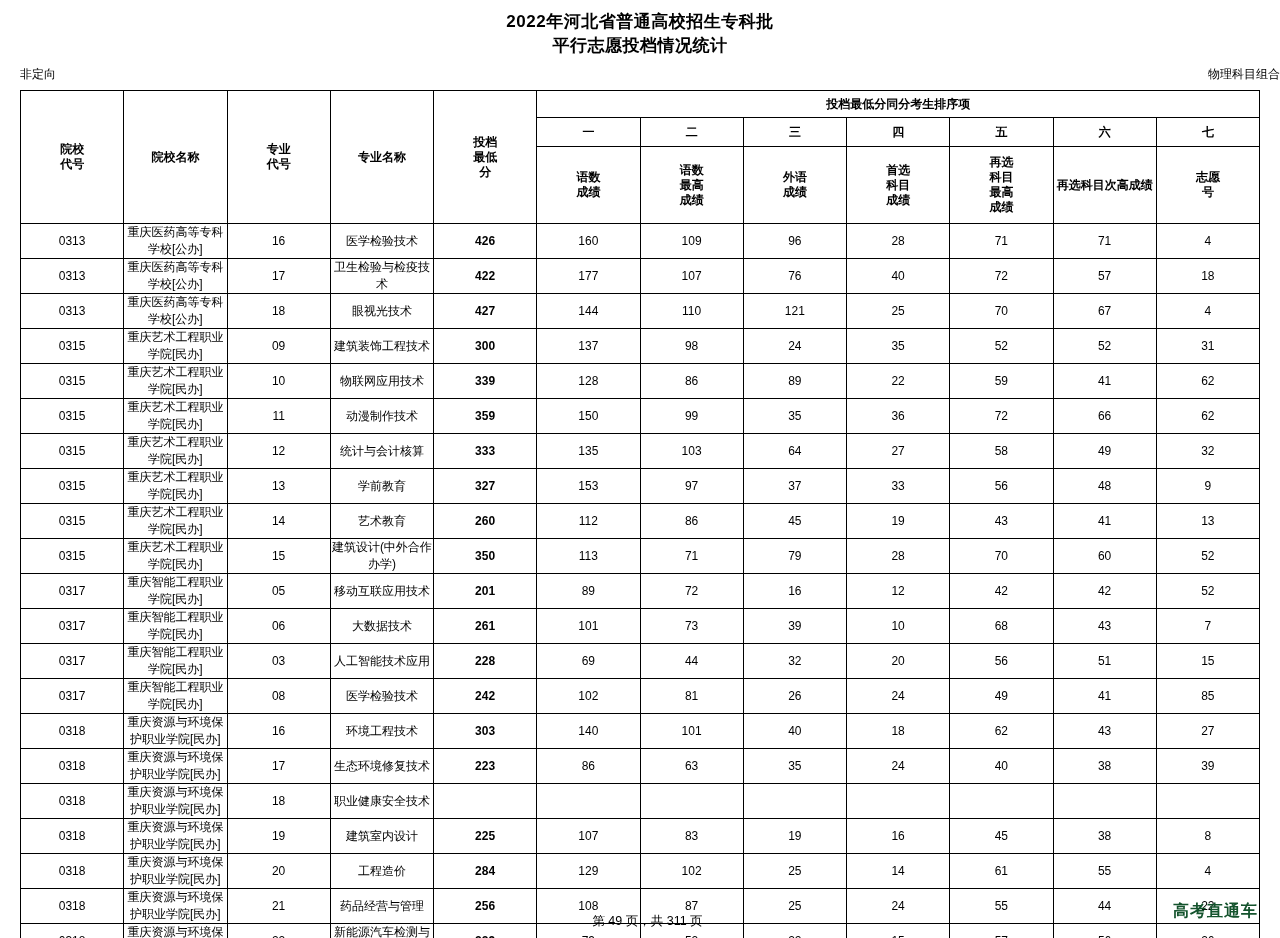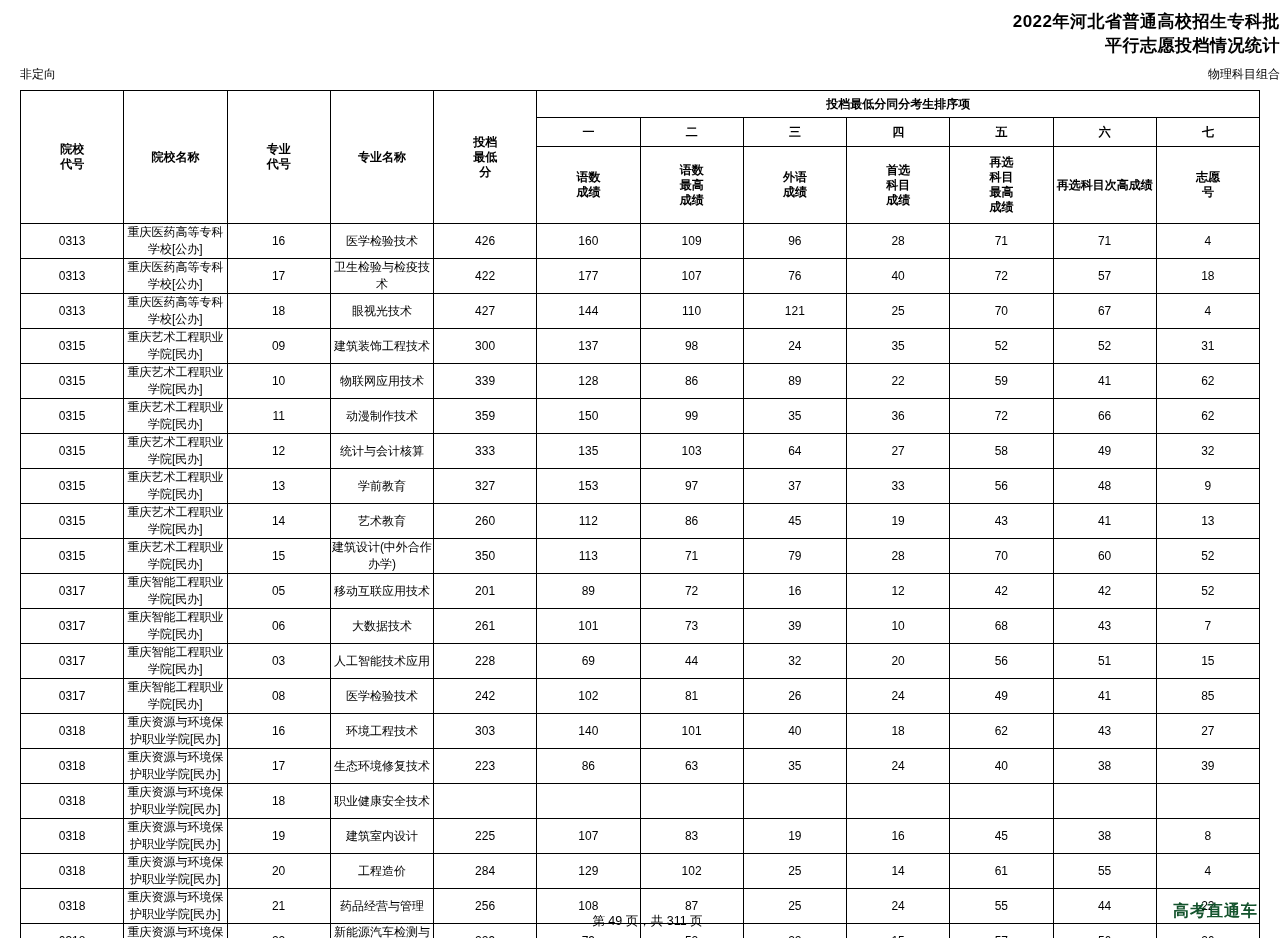--- a/index.html
+++ b/index.html
@@ -15,21 +15,21 @@
     position: relative;
     overflow: hidden;
   }
   .page {
     width: 1280px;
     height: 938px;
     position: relative;
     box-sizing: border-box;
   }
   .title-block {
-    text-align: right;
+    text-align: center;
     padding-top: 10px;
   }
   .title-line {
     font-size: 17px;
     font-weight: bold;
     line-height: 24px;
     letter-spacing: 0.5px;
   }
   .subheader-row {
     position: relative;
@@ -86,21 +86,21 @@
     font-size: 13px;
     line-height: 17px;
   }
   tbody td {
     height: 26.4px;
   }
   td.col-code { width: 66px; }
   td.col-name { width: 244px; text-align: center; }
   td.col-majorcode { width: 50px; }
   td.col-majorname { width: 290px; text-align: left; padding-left: 10px; }
-  td.col-score { width: 44px; }
+  td.col-score { width: 44px; font-weight: bold; }
   td.col-n { width: 44px; }
   td.col-wide { width: 112px; }
   td.col-last { width: 40px; }
   .stack {
     display: block;
     line-height: 15px;
   }
   .footer {
     position: absolute;
     bottom: 8px;

